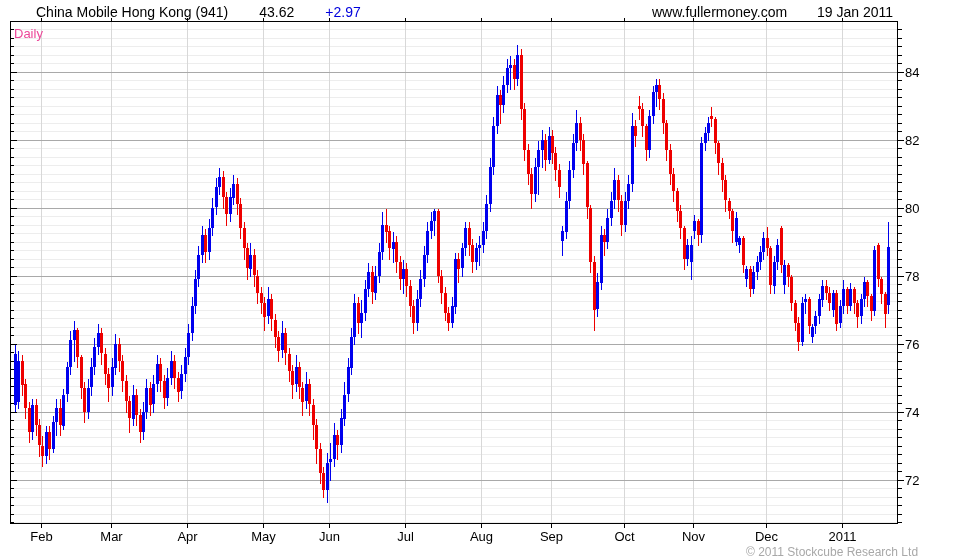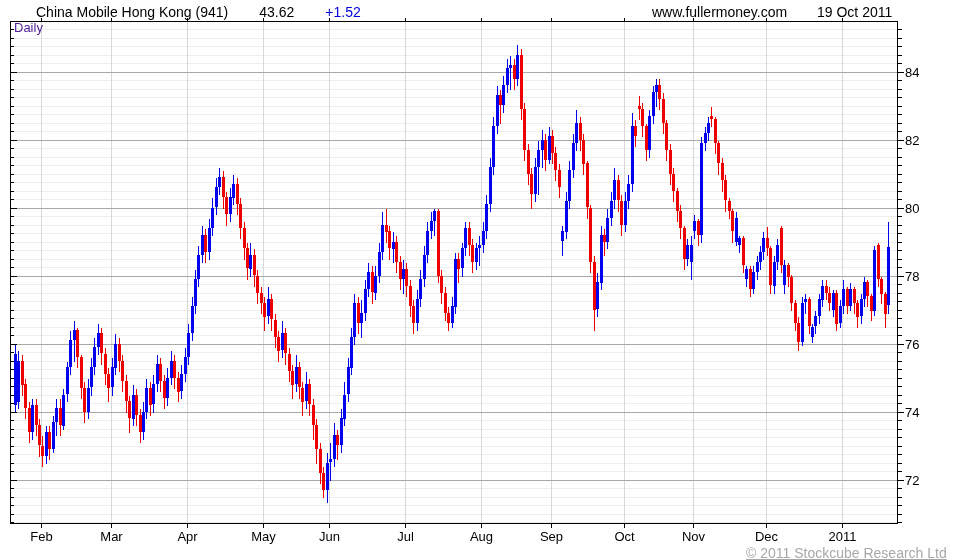--- a/index.html
+++ b/index.html
@@ -3,32 +3,32 @@
 <meta charset="utf-8">
 <style>
   html,body{margin:0;padding:0;background:#fff;}
   body{width:980px;height:560px;position:relative;overflow:hidden;
        font-family:"Liberation Sans",sans-serif;color:#000;}
   .hdr-title{position:absolute;left:10px;top:4px;font-size:14px;white-space:nowrap;}
   .hdr-title span{margin-right:5px;margin-left:26px;}
   .hdr-title .chg{color:#0000dd;margin-right:0;}
   .hdr-site{position:absolute;left:652px;top:4px;font-size:14px;text-align:center;}
   .hdr-date{position:absolute;left:817px;top:4px;font-size:14px;}
-  .interval{position:absolute;left:14px;top:20px;font-size:13px;color:#4c1d95;}
-  .copyright{position:absolute;left:746px;top:545px;font-size:14px;color:#a8a8a8;white-space:nowrap;text-decoration:underline;}
+  .interval{position:absolute;left:14px;top:26px;font-size:13px;color:#ec4899;}
+  .copyright{position:absolute;left:746px;top:545px;font-size:12px;color:#a8a8a8;white-space:nowrap;}
   svg#chart{position:absolute;left:0;top:0;}
   svg text{font-family:"Liberation Sans",sans-serif;font-size:13px;fill:#000;}
 </style>
 </head>
 <body>
 
-<div class="hdr-title"><span>China Mobile Hong Kong (941)</span><span>43.62</span><span class="chg">+1.52</span></div>
+<div class="hdr-title"><span>China Mobile Hong Kong (941)</span><span>43.62</span><span class="chg">+2.97</span></div>
 
 <div class="hdr-site">www.fullermoney.com</div>
-<div class="hdr-date">19 Oct 2011</div>
+<div class="hdr-date">19 Jan 2011</div>
 
 <svg id="chart" width="980" height="560" shape-rendering="crispEdges">
     <g>
       <line x1="10.5" x2="897.5" y1="522.5" y2="522.5" stroke="#ededed" stroke-width="1"></line>
       <line x1="10.5" x2="897.5" y1="514.5" y2="514.5" stroke="#ededed" stroke-width="1"></line>
       <line x1="10.5" x2="897.5" y1="505.5" y2="505.5" stroke="#ededed" stroke-width="1"></line>
       <line x1="10.5" x2="897.5" y1="497.5" y2="497.5" stroke="#ededed" stroke-width="1"></line>
       <line x1="10.5" x2="897.5" y1="488.5" y2="488.5" stroke="#ededed" stroke-width="1"></line>
       <line x1="10.5" x2="897.5" y1="471.5" y2="471.5" stroke="#ededed" stroke-width="1"></line>
       <line x1="10.5" x2="897.5" y1="463.5" y2="463.5" stroke="#ededed" stroke-width="1"></line>

